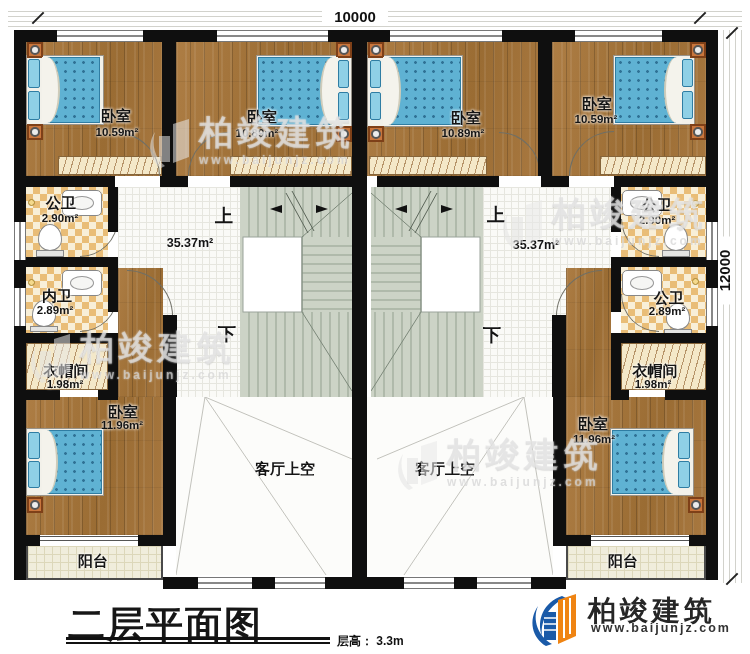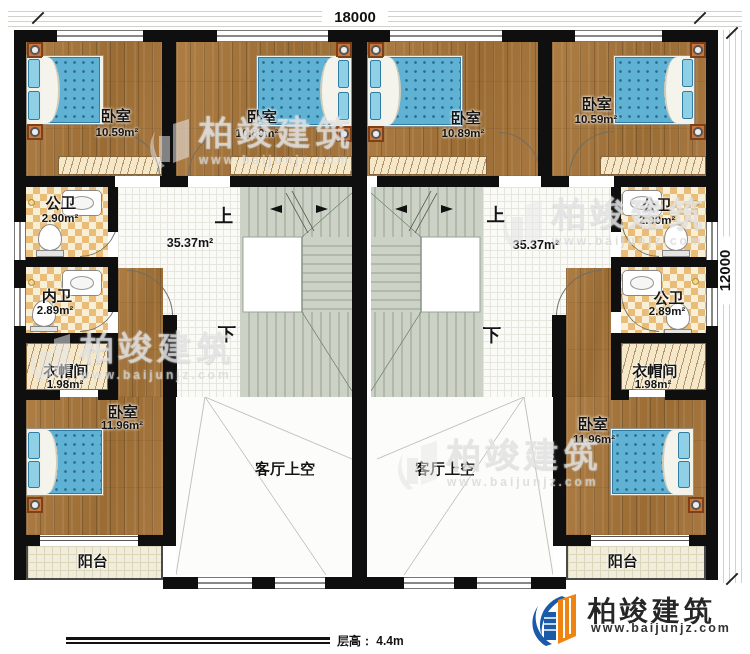--- a/index.html
+++ b/index.html
@@ -69,21 +69,21 @@
 </style>
 </head>
 <body>
 
 <div id="canvas">
 
   <div class="dimline-h" style="left:8px;top:11px;width:734px;"></div>
   <div class="dimline-h" style="left:8px;top:16px;width:734px;"></div>
   <div class="dimline-h" style="left:8px;top:21px;width:734px;"></div>
   <div class="dimline-h" style="left:8px;top:26px;width:734px;"></div>
-  <div class="dim-text" style="left:322px;top:8px;width:56px;">18000</div>
+  <div class="dim-text" style="left:322px;top:8px;width:56px;">10000</div>
   <div class="tick" style="left:30px;top:17px;"></div>
   <div class="tick" style="left:692px;top:17px;"></div>
 
   <div class="dimline-v" style="left:723px;top:30px;height:553px;"></div>
   <div class="dimline-v" style="left:729px;top:30px;height:553px;"></div>
   <div class="dimline-v" style="left:735px;top:30px;height:553px;"></div>
   <div class="dimline-v" style="left:741px;top:30px;height:553px;"></div>
   <div class="dim-text" style="left:690px;top:262px;width:58px;transform:rotate(-90deg);">12000</div>
   <div class="tick" style="left:724px;top:32px;"></div>
   <div class="tick" style="left:724px;top:578px;"></div>
@@ -390,25 +390,26 @@
       <path d="M14 52C2 44 0 28 8 16 4 28 8 42 18 50Z" fill="rgba(225,225,225,.55)"></path>
       <rect x="12" y="20" width="11" height="26" fill="rgba(225,225,225,.55)"></rect>
       <path d="M26 8l16-5v38l-16 6z" fill="rgba(232,232,232,.55)"></path>
     </svg>
     <div class="wm-txt">
         <div class="wm-brand">柏竣建筑</div>
     <div class="wm-url">www.baijunjz.com</div>
       </div>
   </div>
 
+  <div class="title-cn">二层平面图</div>
   <div class="title-line1"></div>
   <div class="title-line2"></div>
   <div class="info-line" style="left:337px;top:633px;">
     <span>层高：</span>
-    <span>4.4m</span>
+    <span>3.3m</span>
   </div>
 
   <svg class="abs" style="left:528px;top:590px;z-index:30;" width="56" height="60" viewBox="0 0 56 60">
     <path d="M18 56C4 48 0 30 10 16 4 30 10 46 24 54Z" fill="#1a5aa8"></path>
     <path d="M34 6C16 12 8 30 14 46 12 30 22 14 38 8Z" fill="#1a5aa8"></path>
     <rect x="16" y="22" width="12" height="28" fill="#1a5aa8"></rect>
     <path d="M16 28h12M16 34h12M16 40h12" stroke="#fff" stroke-width="1.5"></path>
     <path d="M30 10l18-6v42l-18 8z" fill="#ef8413"></path>
     <path d="M36 10v38M42 8v36" stroke="#fff" stroke-width="2"></path>
   </svg>

